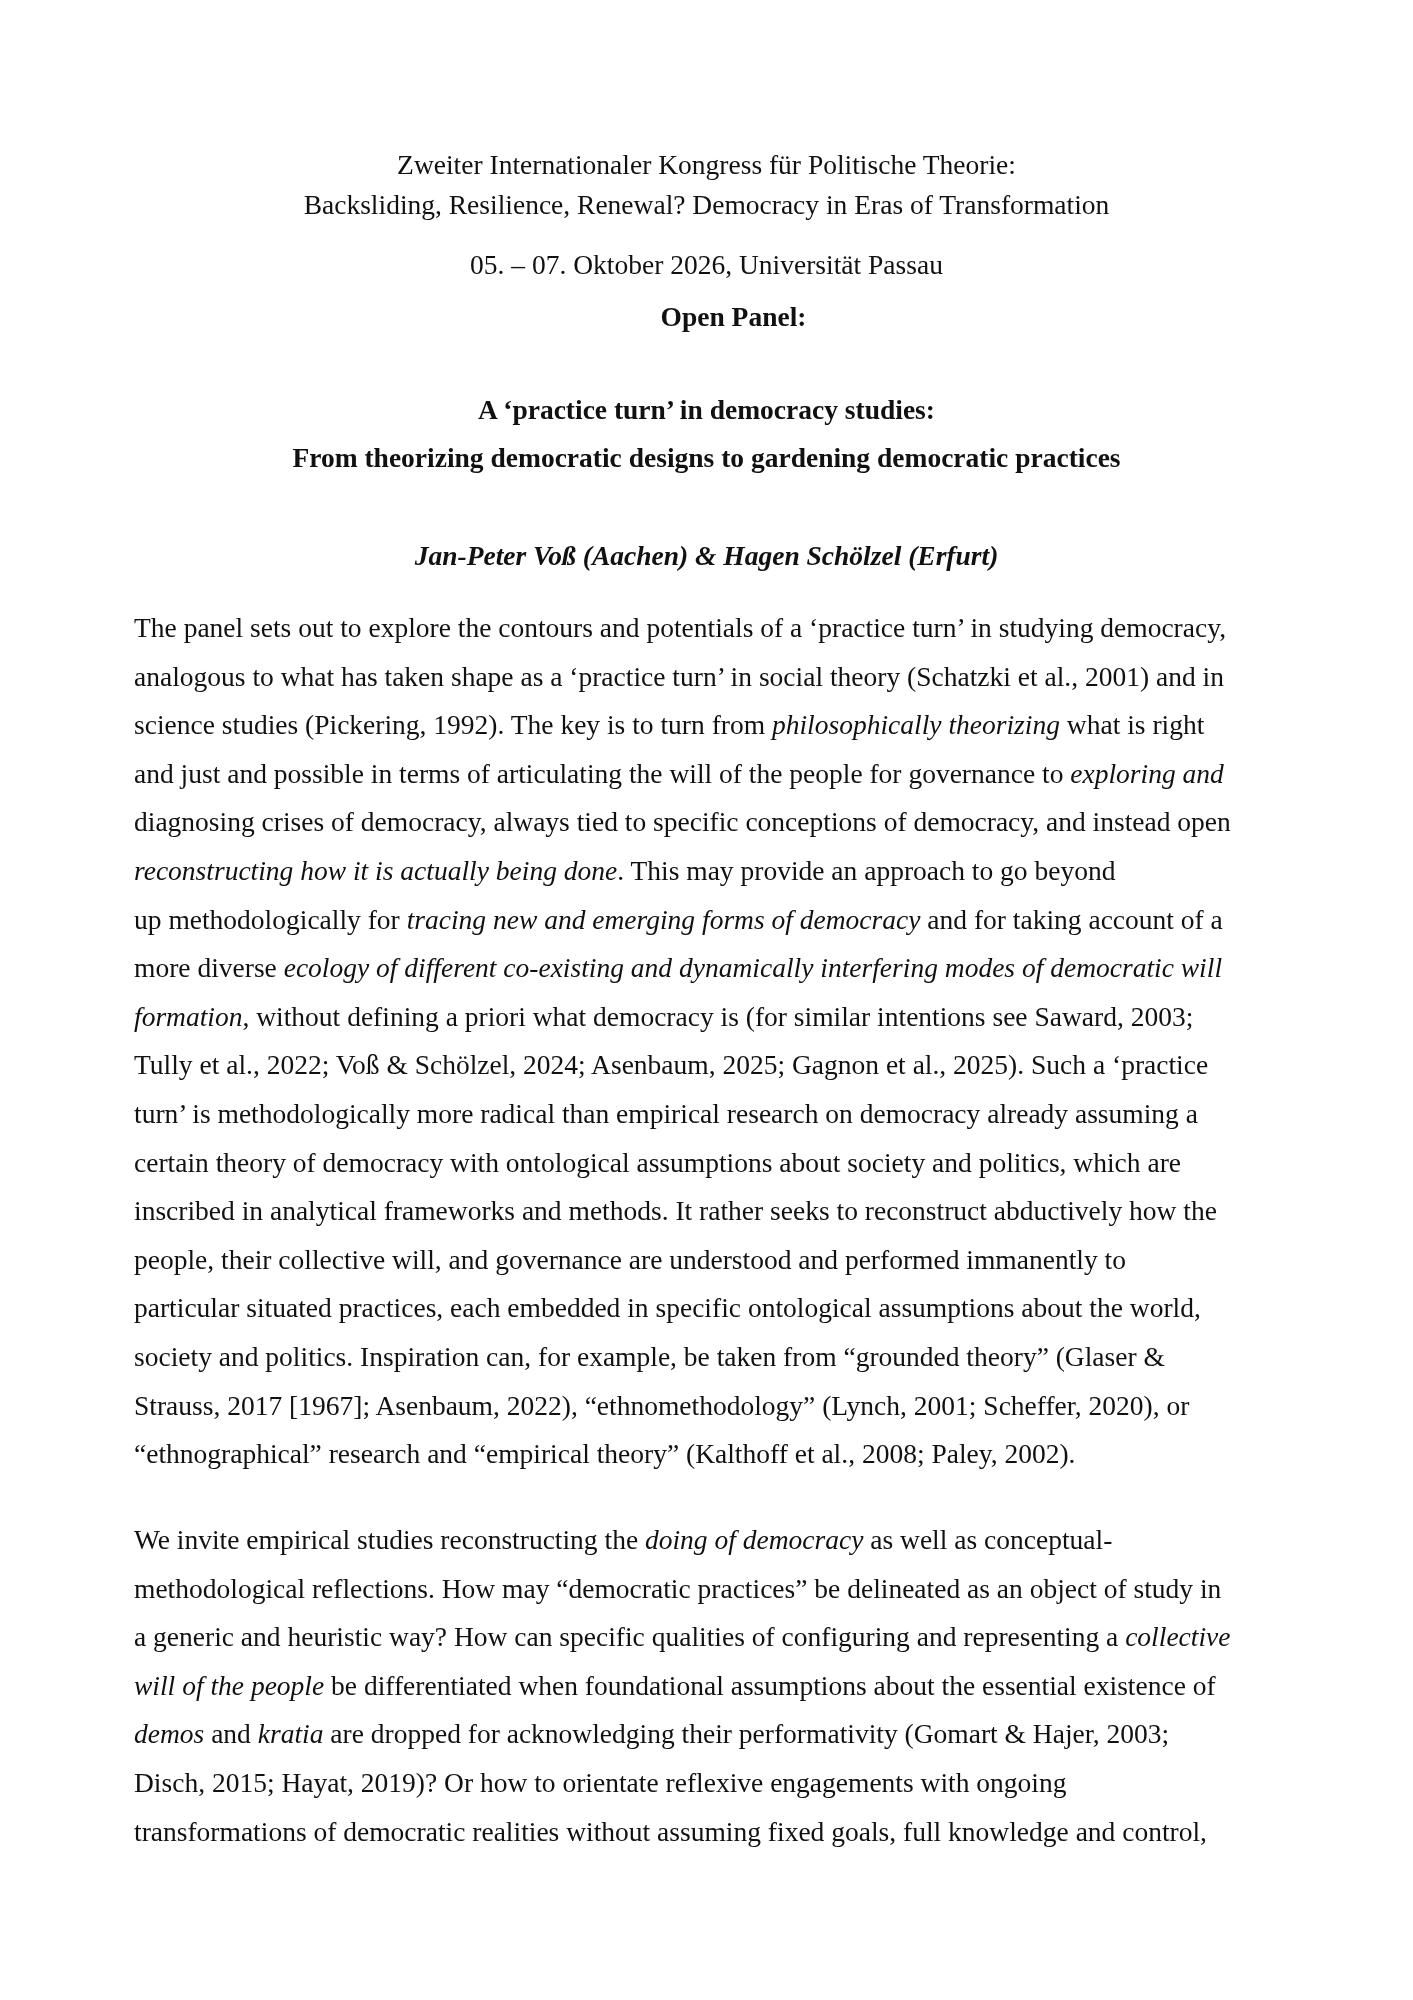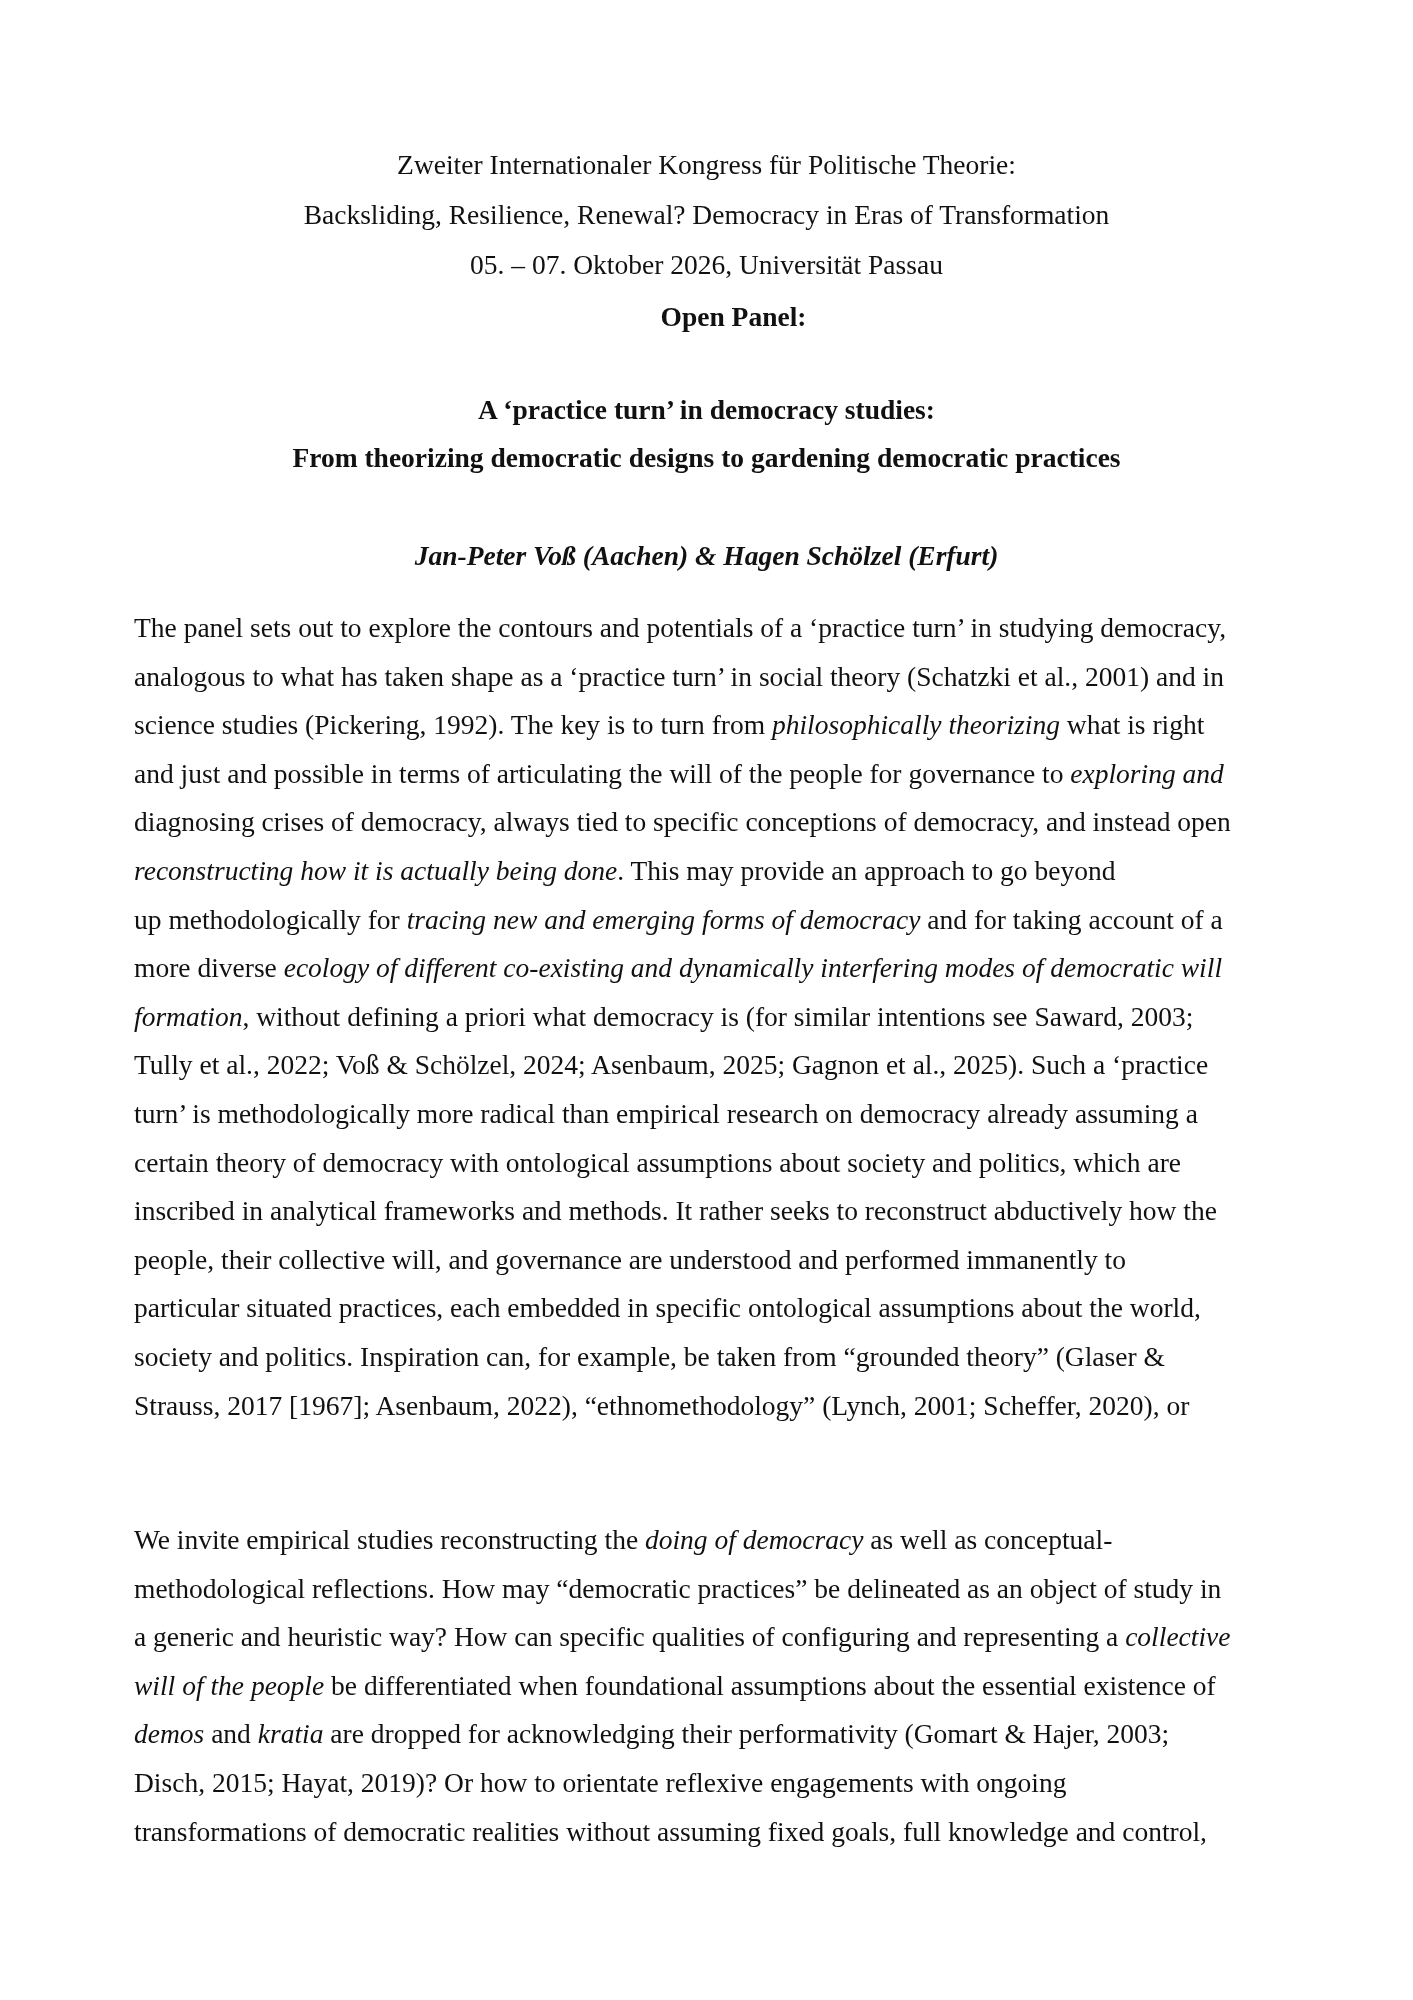--- a/index.html
+++ b/index.html
@@ -12,21 +12,21 @@
   .ital { font-style: italic; }
   .para { position: absolute; left: 134px; width: 1160px; font-size: 27.5px; margin-top: 19px; }
   .line { height: 48.6px; line-height: 48.6px; white-space: nowrap; }
   em { font-style: italic; }
 </style>
 </head>
 <body>
 
 <div class="page">
   <div class="center-line" style="top:148px;">Zweiter Internationaler Kongress für Politische Theorie:</div>
-  <div class="center-line" style="top:198px;">Backsliding, Resilience, Renewal? Democracy in Eras of Transformation</div>
+  <div class="center-line" style="top:188px;">Backsliding, Resilience, Renewal? Democracy in Eras of Transformation</div>
   <div class="center-line" style="top:248px;">05. – 07. Oktober 2026, Universität Passau</div>
 
   <div class="center-line bold" style="top:300px;margin-left:27px;">Open Panel:</div>
 
   <div class="center-line bold" style="top:393px;">A ‘practice turn’ in democracy studies:</div>
   <div class="center-line bold" style="top:441px;">From theorizing democratic designs to gardening democratic practices</div>
 
   <div class="center-line ital" style="top:539px;font-weight:bold;">Jan-Peter Voß (Aachen) &amp; Hagen Schölzel (Erfurt)</div>
 
   <div class="para" style="top:585px;">
@@ -40,20 +40,21 @@
       <div class="line"><span>more diverse </span><em>ecology of different co-existing and dynamically interfering modes of democratic will</em></div>
       <div class="line"><em>formation</em><span>, without defining a priori what democracy is (for similar intentions see Saward, 2003;</span></div>
       <div class="line"><span>Tully et al., 2022; Voß &amp; Schölzel, 2024; Asenbaum, 2025; Gagnon et al., 2025). Such a ‘practice</span></div>
       <div class="line"><span>turn’ is methodologically more radical than empirical research on democracy already assuming a</span></div>
       <div class="line"><span>certain theory of democracy with ontological assumptions about society and politics, which are</span></div>
       <div class="line"><span>inscribed in analytical frameworks and methods. It rather seeks to reconstruct abductively how the</span></div>
       <div class="line"><span>people, their collective will, and governance are understood and performed immanently to</span></div>
       <div class="line"><span>particular situated practices, each embedded in specific ontological assumptions about the world,</span></div>
       <div class="line"><span>society and politics. Inspiration can, for example, be taken from “grounded theory” (Glaser &amp;</span></div>
       <div class="line"><span>Strauss, 2017 [1967]; Asenbaum, 2022), “ethnomethodology” (Lynch, 2001; Scheffer, 2020), or</span></div>
+      <div class="line"><span>“ethnographical” research and “empirical theory” (Kalthoff et al., 2008; Paley, 2002).</span></div>
     </div>
   <div class="para" style="top:1497px;">
       <div class="line"><span>We invite empirical studies reconstructing the </span><em>doing of democracy</em><span> as well as conceptual-</span></div>
       <div class="line"><span>methodological reflections. How may “democratic practices” be delineated as an object of study in</span></div>
       <div class="line"><span>a generic and heuristic way? How can specific qualities of configuring and representing a </span><em>collective</em></div>
       <div class="line"><em>will of the people</em><span> be differentiated when foundational assumptions about the essential existence of</span></div>
       <div class="line"><em>demos</em><span> and </span><em>kratia</em><span> are dropped for acknowledging their performativity (Gomart &amp; Hajer, 2003;</span></div>
       <div class="line"><span>Disch, 2015; Hayat, 2019)? Or how to orientate reflexive engagements with ongoing</span></div>
       <div class="line"><span>transformations of democratic realities without assuming fixed goals, full knowledge and control,</span></div>
     </div>

